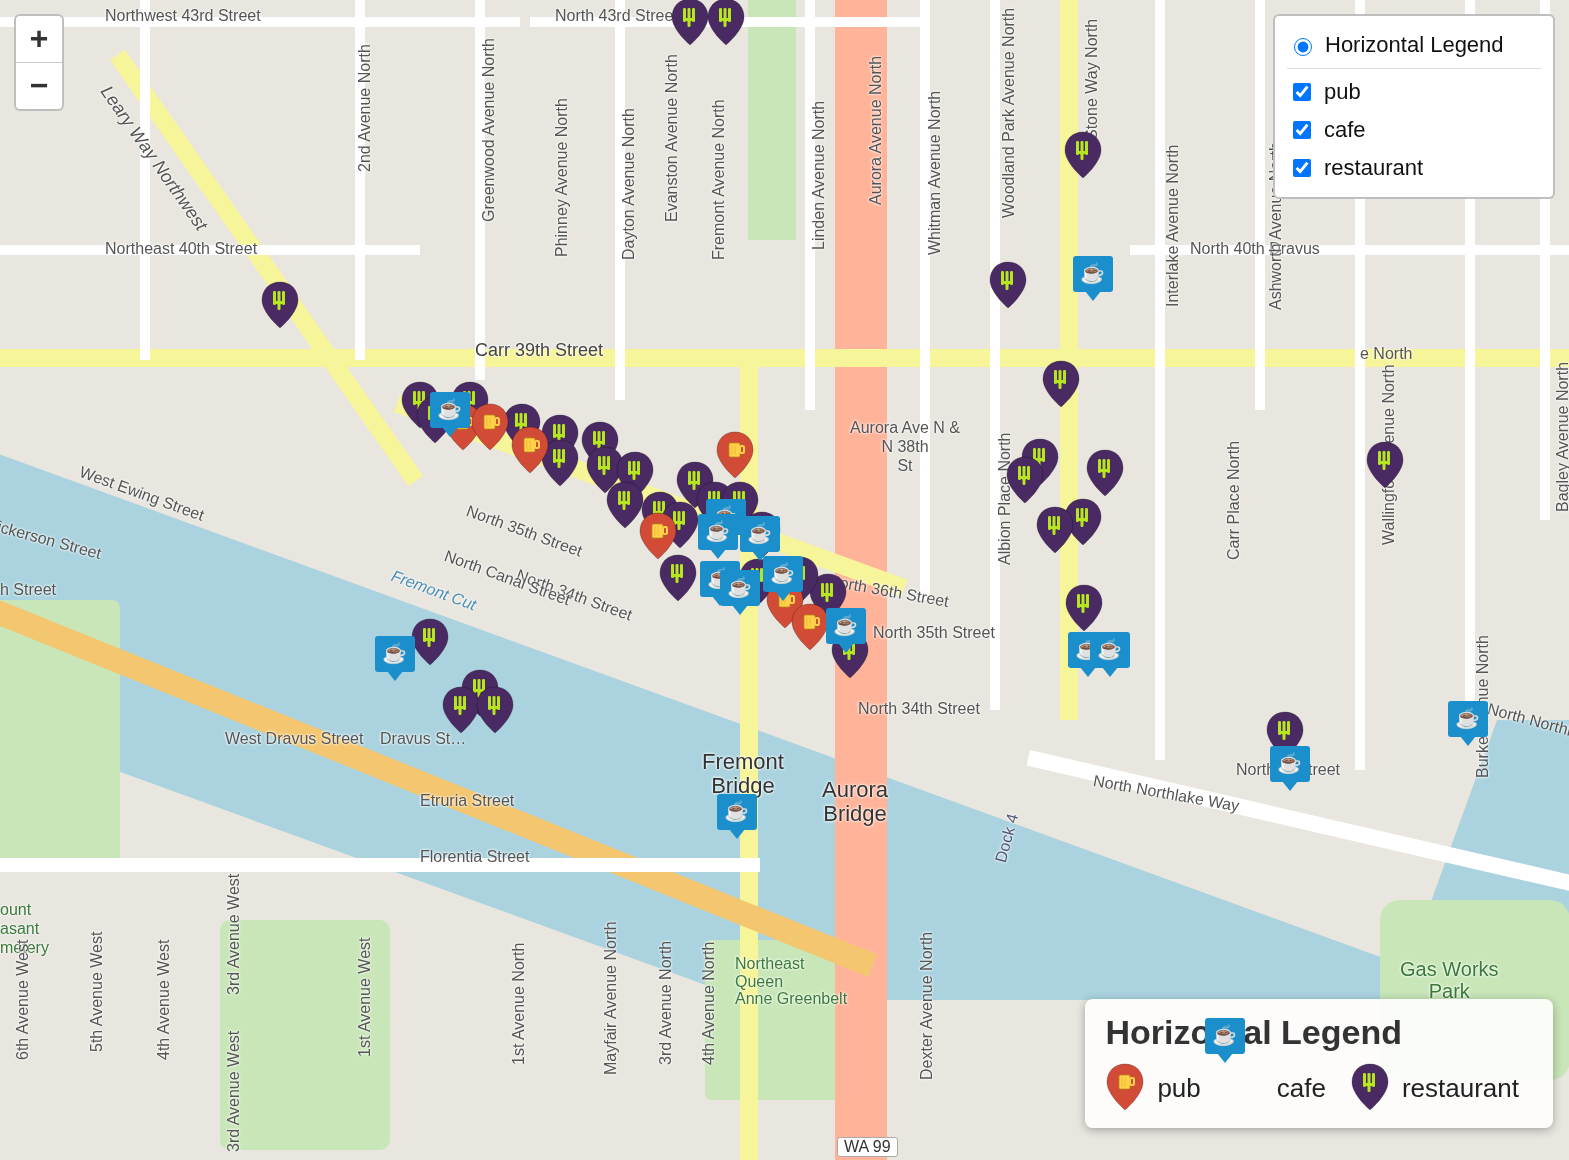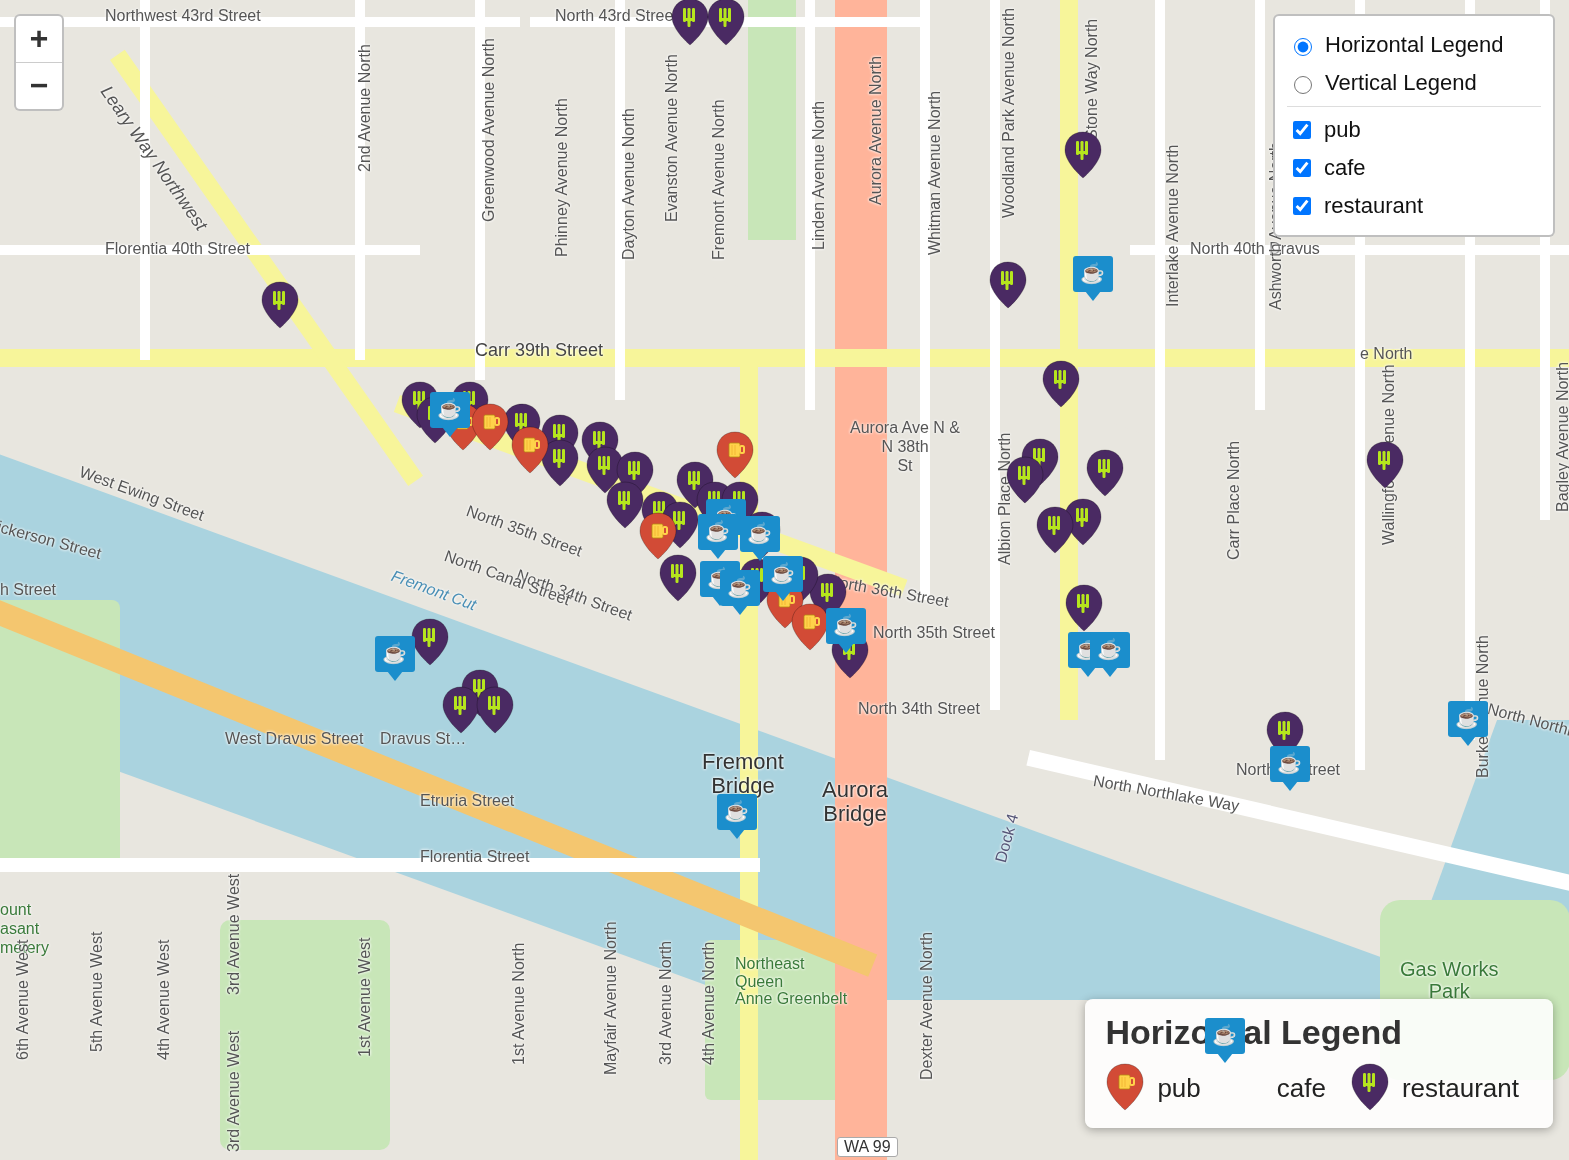--- a/index.html
+++ b/index.html
@@ -228,21 +228,21 @@
   <div class="road" style="left:920px; top:0; width:10px; height:600px;"></div>
   <div class="road" style="left:990px; top:0; width:10px; height:710px;"></div>
   <div class="road" style="left:1155px; top:0; width:10px; height:760px;"></div>
   <div class="road" style="left:1255px; top:0; width:10px; height:410px;"></div>
   <div class="road" style="left:1355px; top:0; width:10px; height:770px;"></div>
   <div class="road" style="left:1465px; top:0; width:10px; height:740px;"></div>
   <div class="road" style="left:1540px; top:0; width:10px; height:520px;"></div>
 
   <div class="maplabel" style="left:105px;  top:7px;">Northwest 43rd Street</div>
   <div class="maplabel" style="left:555px;  top:7px;">North 43rd Street</div>
-  <div class="maplabel" style="left:105px;  top:240px;">Florentia 40th Street</div>
+  <div class="maplabel" style="left:105px;  top:240px;">Northeast 40th Street</div>
   <div class="maplabel" style="left:1190px; top:240px;">North 40th Dravus</div>
   <div class="maplabel big" style="left:475px; top:340px;">Carr 39th Street</div>
   <div class="maplabel rot" style="left:470px; top:502px; transform:rotate(20deg);">North 35th Street</div>
   <div class="maplabel" style="left:873px; top:624px;">North 35th Street</div>
   <div class="maplabel rot" style="left:520px; top:566px; transform:rotate(20deg);">North 34th Street</div>
   <div class="maplabel" style="left:858px; top:700px;">North 34th Street</div>
   <div class="maplabel rot" style="left:830px; top:572px; transform:rotate(10deg);">North 36th Street</div>
   <div class="maplabel rot" style="left:448px; top:547px; transform:rotate(20deg);">North Canal Street</div>
   <div class="maplabel" style="left:420px; top:848px;">Florentia Street</div>
   <div class="maplabel" style="left:420px; top:792px;">Etruria Street</div>
@@ -933,24 +933,20 @@
   <div class="zoom-control">
     <div class="zoom-btn">+</div>
     <div class="zoom-btn">−</div>
   </div>
 
   <div class="layers-control">
     <label class="row">
       <input type="radio" name="base" checked="" style="">
       <span>Horizontal Legend</span>
     </label>
-    <label class="row">
-      <input type="radio" name="base" style="">
-      <span>Vertical Legend</span>
-    </label>
     <div class="sep"></div>
     <label class="row">
       <input type="checkbox" checked="" style="">
       <span>pub</span>
     </label>
     <label class="row">
       <input type="checkbox" checked="" style="">
       <span>cafe</span>
     </label>
     <label class="row">

